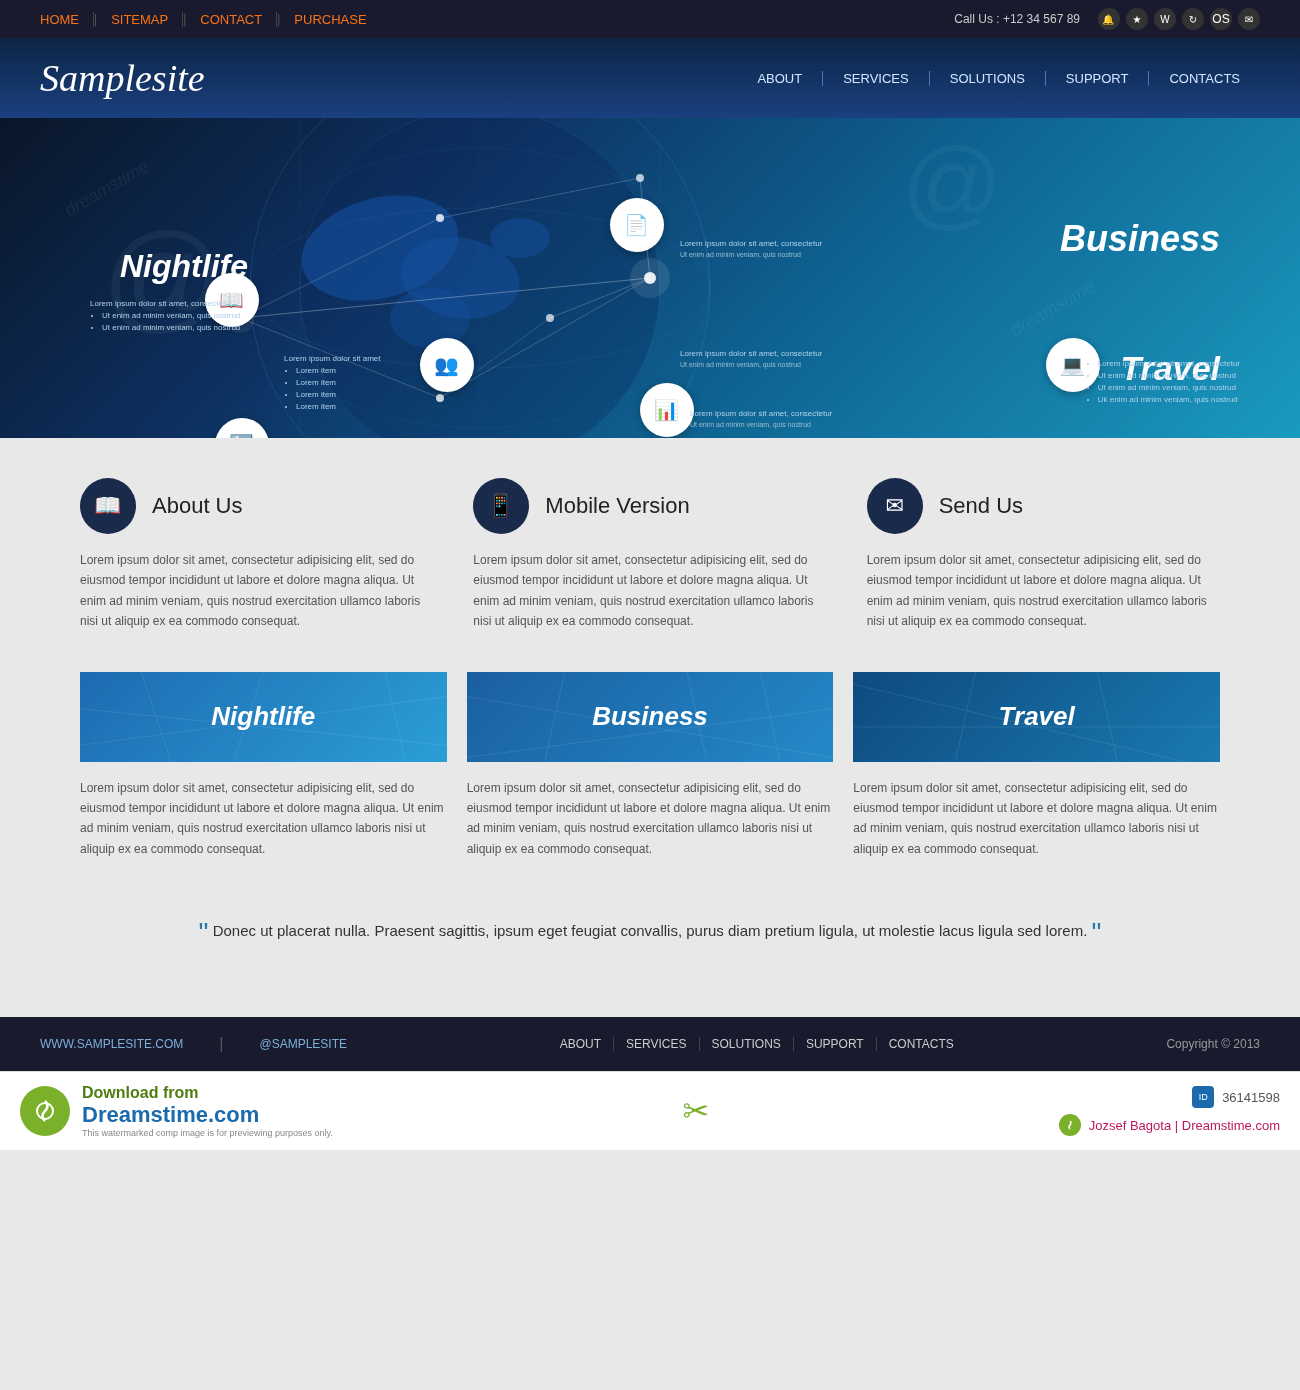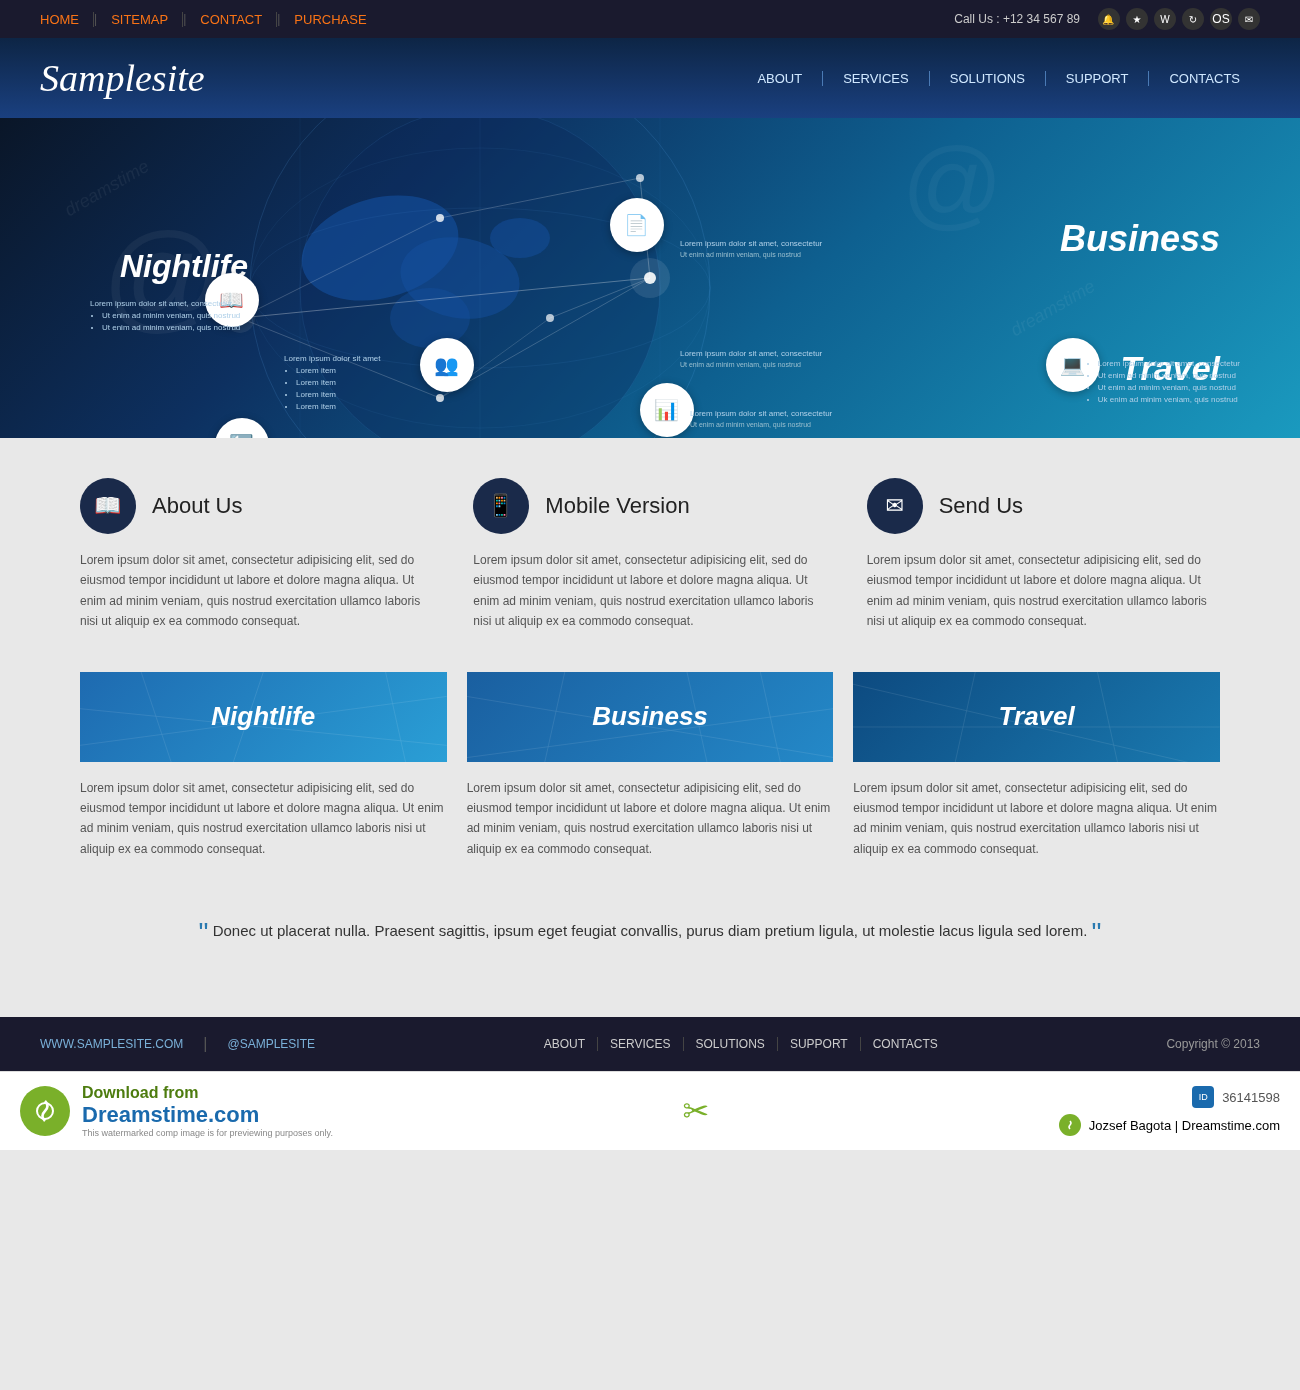--- a/index.html
+++ b/index.html
@@ -191,21 +191,21 @@
     }
 
     
     .footer {
       background: #1a1a2e;
       padding: 18px 40px;
       display: flex;
       align-items: center;
       justify-content: space-between;
     }
-    .footer-left { display: flex; align-items: center; gap: 20px; }
+    .footer-left { display: flex; align-items: center; gap: 36px; }
     .footer-url { color: #7ab0d8; font-size: 12px; }
     .footer-at { color: #7ab0d8; font-size: 12px; }
     .footer-nav { display: flex; gap: 0; }
     .footer-nav a {
       color: #ccc; font-size: 12px; text-decoration: none;
       padding: 0 12px; border-right: 1px solid #444;
     }
     .footer-nav a:last-child { border-right: none; }
     .footer-right { color: #999; font-size: 12px; }
 
@@ -227,21 +227,21 @@
     }
     .dreamstime-text h3 { font-size: 16px; color: #4d7c0f; }
     .dreamstime-text span { font-size: 22px; color: #1a6aad; font-weight: bold; }
     .dreamstime-text p { font-size: 9px; color: #888; max-width: 300px; }
     .dreamstime-center {
       display: flex; flex-direction: column; align-items: center;
     }
     .scissors-icon { font-size: 32px; color: #7ab02a; }
     .dreamstime-right { text-align: right; }
     .dreamstime-id { display: flex; align-items: center; gap: 8px; font-size: 13px; color: #555; justify-content: flex-end; margin-bottom: 6px; }
-    .dreamstime-author { display: flex; align-items: center; gap: 8px; font-size: 13px; color: #000000; justify-content: flex-end; }
+    .dreamstime-author { display: flex; align-items: center; gap: 8px; font-size: 13px; color: #be185d; justify-content: flex-end; }
     .dt-icon {
       width: 22px; height: 22px; border-radius: 4px;
       background: #1a6aad; display: flex; align-items: center; justify-content: center;
       font-size: 10px; color: #fff;
     }
     .dt-green { background: #7ab02a; border-radius: 50%; }
 
     
     .pipe { color: #555; }
   </style>

